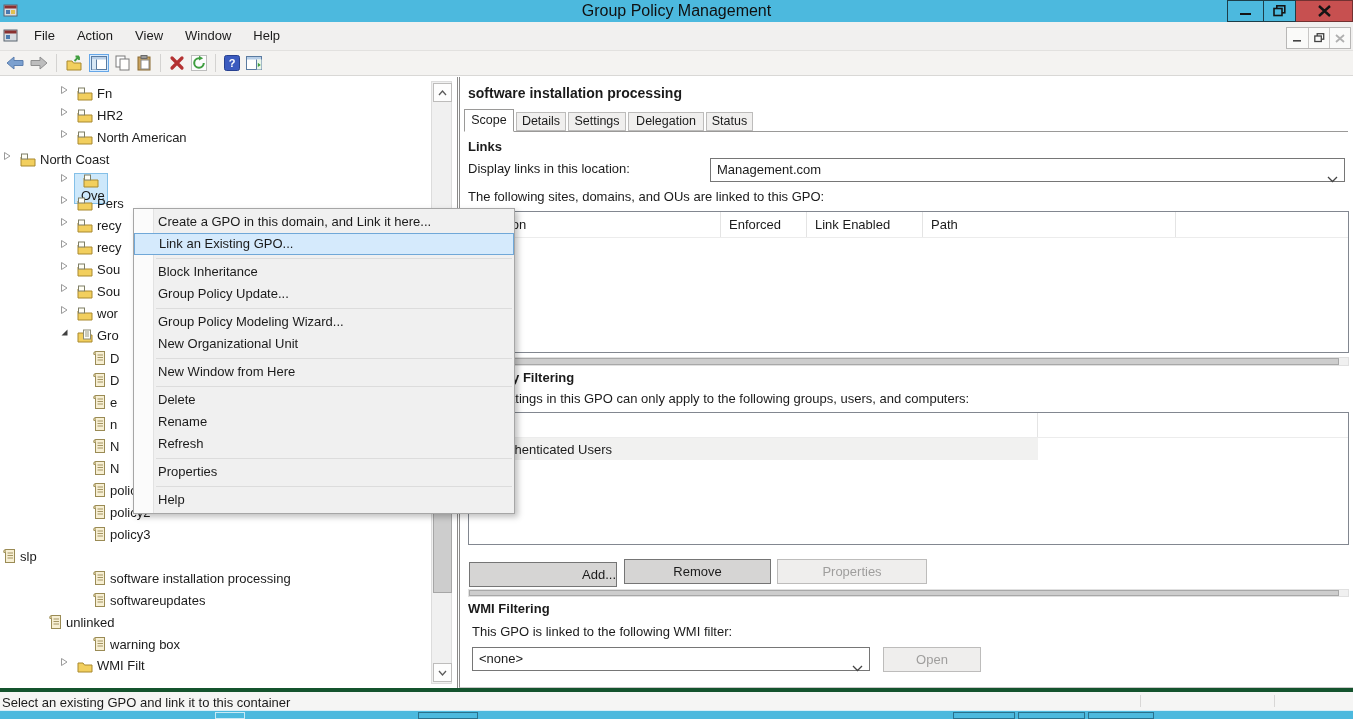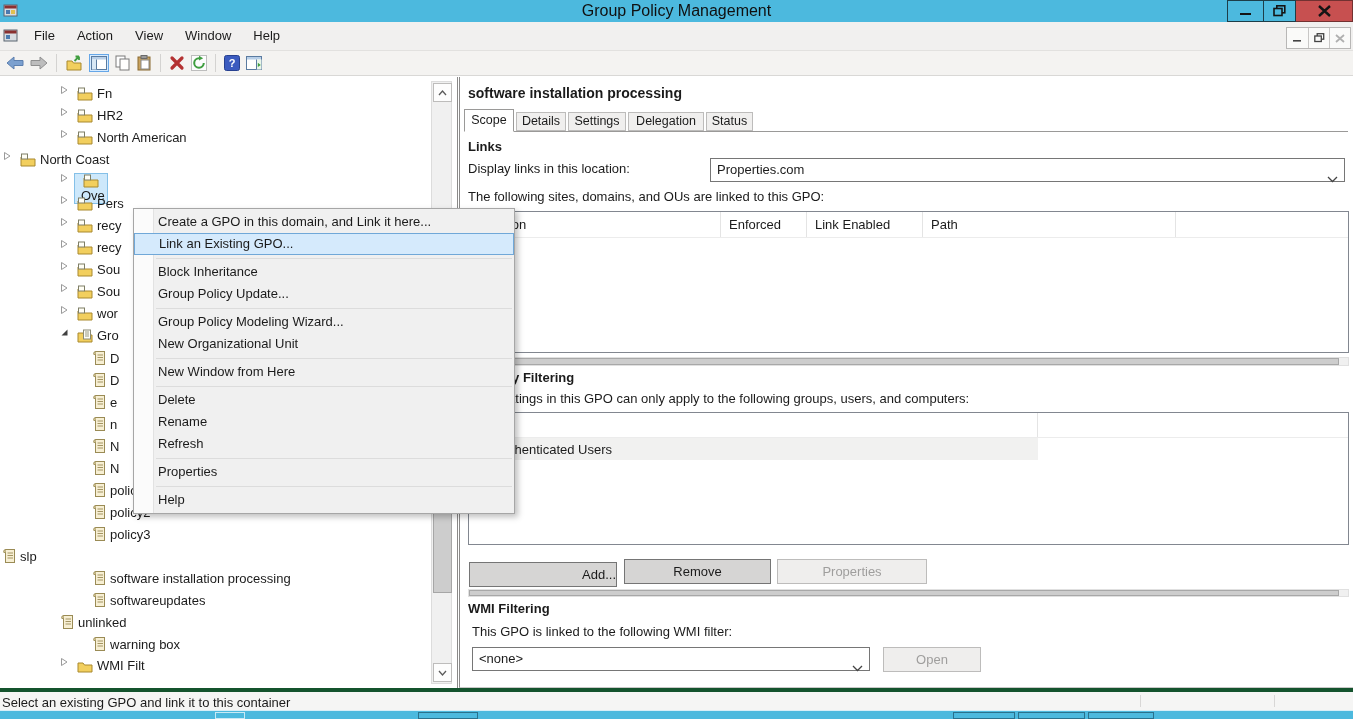--- a/index.html
+++ b/index.html
@@ -586,21 +586,21 @@
               <rect x="2.5" y="1.5" width="9" height="13" fill="#f7efd3" stroke="#9a8b55"></rect>
               <path d="M2.5 1.5 q-1.7 0.2 -1.7 1.7 v1.2 h1.7" fill="#e8dcae" stroke="#9a8b55"></path>
               <line x1="4.5" y1="5" x2="10" y2="5" stroke="#a49564"></line>
               <line x1="4.5" y1="7.5" x2="10" y2="7.5" stroke="#a49564"></line>
               <line x1="4.5" y1="10" x2="10" y2="10" stroke="#a49564"></line>
             </svg>
           </span>
           <span class="lbl">softwareupdates</span>
         </span>
       </div>
-      <div class="trow" style="padding-left: 58px;">
+      <div class="trow" style="padding-left: 46px;">
         <span class="node">
           <span style="display: inline-flex;">
             <svg width="13" height="16">
               <rect x="2.5" y="1.5" width="9" height="13" fill="#f7efd3" stroke="#9a8b55"></rect>
               <path d="M2.5 1.5 q-1.7 0.2 -1.7 1.7 v1.2 h1.7" fill="#e8dcae" stroke="#9a8b55"></path>
               <line x1="4.5" y1="5" x2="10" y2="5" stroke="#a49564"></line>
               <line x1="4.5" y1="7.5" x2="10" y2="7.5" stroke="#a49564"></line>
               <line x1="4.5" y1="10" x2="10" y2="10" stroke="#a49564"></line>
             </svg>
           </span>
@@ -659,21 +659,21 @@
       <div class="tab" style="left: 56px; width: 50px;">Details</div>
       <div class="tab" style="left: 108px; width: 58px;">Settings</div>
       <div class="tab" style="left: 168px; width: 76px;">Delegation</div>
       <div class="tab" style="left: 246px; width: 47px;">Status</div>
     </div>
   <div class="tabline"></div>
 
   <div class="h-bold" style="left:8px;top:62px">Links</div>
   <div class="dp-text" style="left:8px;top:84px">Display links in this location:</div>
   <div class="combo" style="left:250px;top:81px;width:635px">
-    <span>Properties.com</span>
+    <span>Management.com</span>
     <span class="chev">
       <svg width="11" height="7">
           <path d="M1 1 L5.5 5.5 L10 1" fill="none" stroke="#444" stroke-width="1.3"></path>
         </svg>
     </span>
   </div>
   <div class="dp-text" style="left:8px;top:112px">The following sites, domains, and OUs are linked to this GPO:</div>
 
   <div class="ltable" style="left:8px;top:134px;width:881px;height:142px">
     <div class="lt-hdr" id="links-cols">

